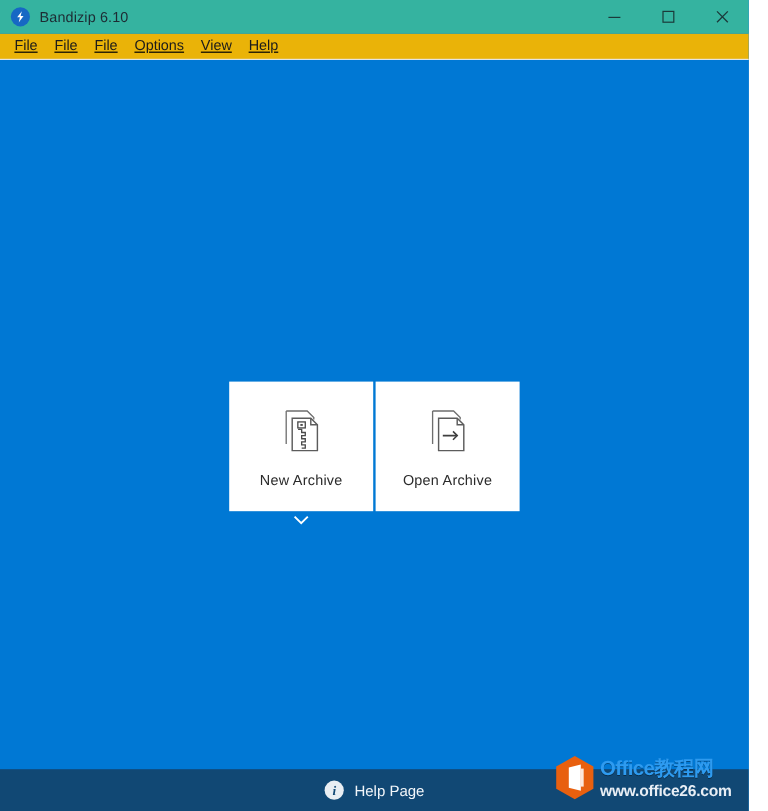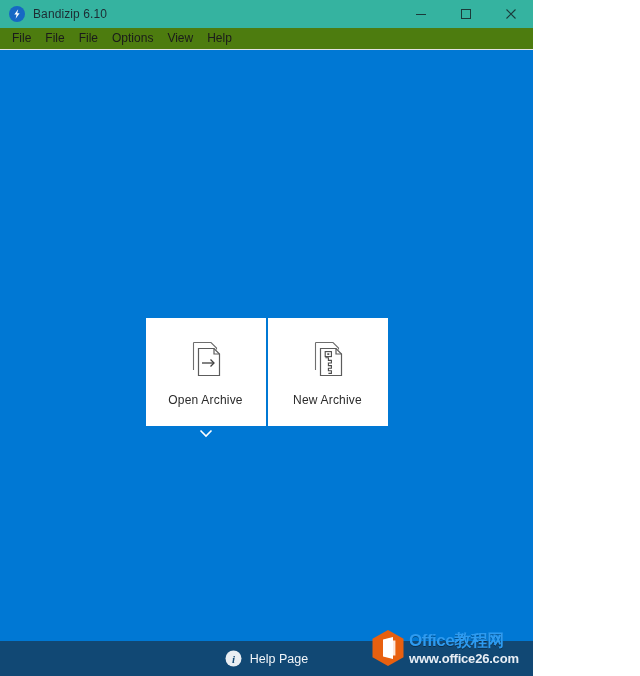--- a/index.html
+++ b/index.html
@@ -9,21 +9,21 @@
   }
   body {
     width: 640px;
     height: 676px;
     font-family: "Liberation Sans", sans-serif;
     overflow: hidden;
   }
 
   .app-window {
     position: relative;
-    width: 533px;
+    width: 624px;
     height: 676px;
     box-sizing: border-box;
     background: #0078d4;
     display: flex;
     flex-direction: column;
     overflow: hidden;
   }
 
   
   .title-bar {
@@ -64,26 +64,27 @@
     display: flex;
     align-items: center;
     justify-content: center;
     color: #1b3a3a;
   }
   .win-btn svg { display: block; }
 
   
   .menu-bar {
     height: 21px;
-    background: #4d7c0f;
+    background: #eab308;
     display: flex;
     align-items: center;
     flex: 0 0 auto;
     border-bottom: 1px solid #e3e3e3;
     padding-left: 5px;
+    text-decoration: underline;
   }
   .menu-item {
     font-size: 12px;
     color: #1b1b1b;
     padding: 1px 7px 2px 7px;
     white-space: nowrap;
     line-height: 16px;
   }
 
   
@@ -251,46 +252,46 @@
         <div class="card">
           <div class="card-icon">
             <svg width="38" height="40" viewBox="0 0 38 40">
 
               <path d="M6.5 2.5 H24 L29.5 8 V9.5" fill="#ffffff" stroke="#6e6e6e" stroke-width="1.1" stroke-linejoin="miter"></path>
               <path d="M6.5 2.5 V30" fill="none" stroke="#6e6e6e" stroke-width="1.1"></path>
 
               <path d="M11.5 8.5 H27 L32.5 14 V35.5 H11.5 Z" fill="#ffffff" stroke="#5c5c5c" stroke-width="1.2" stroke-linejoin="miter"></path>
               <path d="M27 8.5 V14 H32.5" fill="none" stroke="#5c5c5c" stroke-width="1.2"></path>
 
+              <rect x="16.2" y="11.6" width="6.2" height="5" fill="#ffffff" stroke="#4a4a4a" stroke-width="1.1"></rect>
+              <rect x="18.3" y="13.3" width="2" height="1.6" fill="#4a4a4a"></rect>
+
+              <path d="M16.4 17.8 h3 v2.6 h3 v2.6 h-3 v2.6 h3 v2.6 h-3 v2.6 h3 v2.6 h-3" fill="none" stroke="#4a4a4a" stroke-width="1.1" stroke-linejoin="miter"></path>
+            </svg>
+          </div>
+          <div class="card-label">New Archive</div>
+        </div>
+
+        <div class="card">
+          <div class="card-icon">
+            <svg width="38" height="40" viewBox="0 0 38 40">
+
+              <path d="M6.5 2.5 H24 L29.5 8 V9.5" fill="#ffffff" stroke="#6e6e6e" stroke-width="1.1" stroke-linejoin="miter"></path>
+              <path d="M6.5 2.5 V30" fill="none" stroke="#6e6e6e" stroke-width="1.1"></path>
+
+              <path d="M11.5 8.5 H27 L32.5 14 V35.5 H11.5 Z" fill="#ffffff" stroke="#5c5c5c" stroke-width="1.2" stroke-linejoin="miter"></path>
+              <path d="M27 8.5 V14 H32.5" fill="none" stroke="#5c5c5c" stroke-width="1.2"></path>
+
               <path d="M15 23 H27" stroke="#3f3f3f" stroke-width="1.3" fill="none"></path>
               <path d="M23.5 19.5 L27 23 L23.5 26.5" stroke="#3f3f3f" stroke-width="1.3" fill="none" stroke-linejoin="miter" stroke-linecap="butt"></path>
             </svg>
           </div>
           <div class="card-label">Open Archive</div>
         </div>
 
-        <div class="card">
-          <div class="card-icon">
-            <svg width="38" height="40" viewBox="0 0 38 40">
-
-              <path d="M6.5 2.5 H24 L29.5 8 V9.5" fill="#ffffff" stroke="#6e6e6e" stroke-width="1.1" stroke-linejoin="miter"></path>
-              <path d="M6.5 2.5 V30" fill="none" stroke="#6e6e6e" stroke-width="1.1"></path>
-
-              <path d="M11.5 8.5 H27 L32.5 14 V35.5 H11.5 Z" fill="#ffffff" stroke="#5c5c5c" stroke-width="1.2" stroke-linejoin="miter"></path>
-              <path d="M27 8.5 V14 H32.5" fill="none" stroke="#5c5c5c" stroke-width="1.2"></path>
-
-              <rect x="16.2" y="11.6" width="6.2" height="5" fill="#ffffff" stroke="#4a4a4a" stroke-width="1.1"></rect>
-              <rect x="18.3" y="13.3" width="2" height="1.6" fill="#4a4a4a"></rect>
-
-              <path d="M16.4 17.8 h3 v2.6 h3 v2.6 h-3 v2.6 h3 v2.6 h-3 v2.6 h3 v2.6 h-3" fill="none" stroke="#4a4a4a" stroke-width="1.1" stroke-linejoin="miter"></path>
-            </svg>
-          </div>
-          <div class="card-label">New Archive</div>
-        </div>
-
       </div>
 
       <div class="chevron-wrap">
         <svg width="14" height="9" viewBox="0 0 14 9">
           <path d="M1.5 1.5 L7 7 L12.5 1.5" stroke="#ffffff" stroke-width="1.6" fill="none" stroke-linecap="butt" stroke-linejoin="miter"></path>
         </svg>
       </div>
 
     </div>
   </div>

